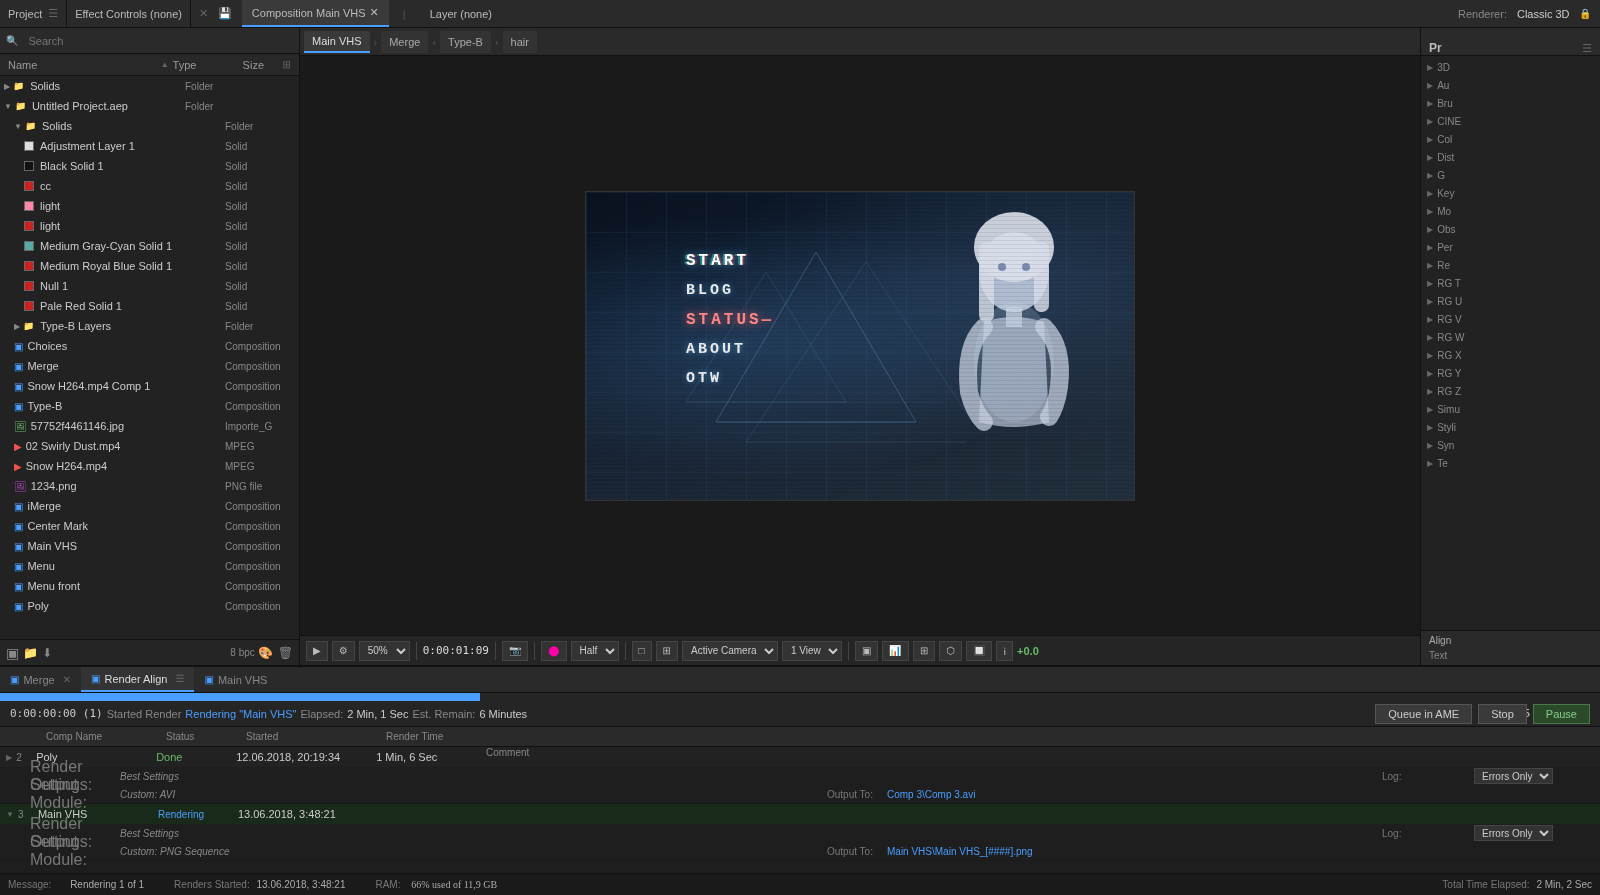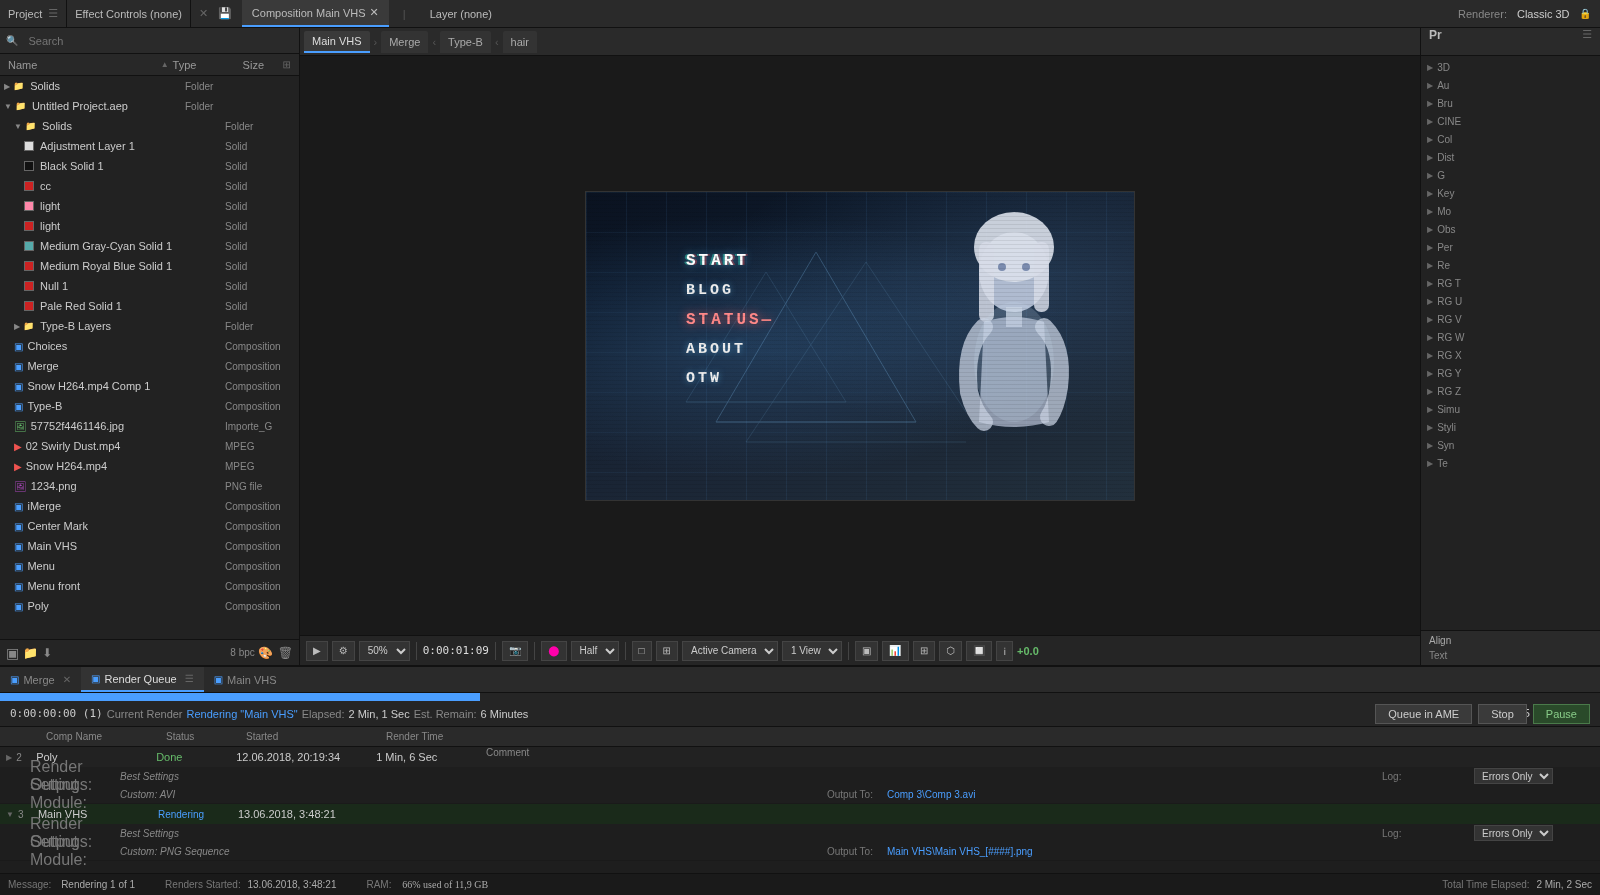--- a/index.html
+++ b/index.html
@@ -263,21 +263,21 @@
       border-left: 1px solid #111;
       flex-shrink: 0;
       display: flex;
       flex-direction: column;
       overflow: hidden;
     }
     .right-panel-header {
       background: #2a2a2a;
       height: 28px;
       display: flex;
-      align-items: flex-start;
+      align-items: flex-end;
       padding: 0 8px;
       border-bottom: 1px solid #111;
       color: #bbb;
       font-size: 11px;
     }
     .right-list {
       flex: 1;
       overflow-y: auto;
       padding: 2px 0;
     }
@@ -886,37 +886,37 @@
 <div class="bottom-panel">
 
   <div class="bottom-tabs">
     <div class="btab">
       <span style="color:#4a9eff;font-size:10px;">▣</span>
       <span>Merge</span>
       <span style="color:#666;margin-left:4px;font-size:10px;">✕</span>
     </div>
     <div class="btab active">
       <span style="color:#4a9eff;font-size:10px;">▣</span>
-      <span>Render Queue</span>
+      <span>Render Align</span>
       <span style="color:#666;font-size:10px;margin-left:4px;">☰</span>
     </div>
     <div class="btab">
       <span style="color:#4a9eff;font-size:10px;">▣</span>
       <span>Main VHS</span>
     </div>
   </div>
 
   <div class="render-progress">
     <div class="render-bar" style="width:30%;"></div>
   </div>
 
   <div style="position:relative;">
     <div class="render-status-bar">
       <span class="status-item" style="color:#ccc;font-family:monospace;font-size:11px;">0:00:00:00 (1)</span>
-      <span class="status-item">Current Render</span>
+      <span class="status-item">Started Render</span>
       <span class="status-item" style="color:#4a9eff;">Rendering "Main VHS"</span>
       <span class="status-item">Elapsed:</span>
       <span class="status-item" style="color:#ccc;">2 Min, 1 Sec</span>
       <span class="status-item">Est. Remain:</span>
       <span class="status-item" style="color:#ccc;">6 Minutes</span>
       <span style="flex:1;"></span>
       <span class="status-item" style="color:#ccc;font-family:monospace;font-size:11px;">0:00:05:00 (151)</span>
     </div>
     <div style="position:absolute;right:10px;top:3px;display:flex;gap:6px;align-items:center;">
       <button class="rq-btn">Queue in AME</button>
@@ -988,21 +988,21 @@
         <span class="rt-sub-val">Custom: PNG Sequence</span>
         <span class="rt-sub-output-label">Output To:</span>
         <span class="rt-sub-output-val">Main VHS\Main VHS_[####].png</span>
       </div>
     </div>
   </div>
 
   <div class="status-bottom-bar">
     <span class="sbb-item">
       <span>Message:</span>
-      <span style="color:#aaa;margin-left:7px;">Rendering 1 of 1</span>
+      <span style="color:#aaa;margin-left:16px;">Rendering 1 of 1</span>
     </span>
     <span class="sbb-item">
       <span>Renders Started:</span>
       <span style="color:#aaa;margin-left:4px;">13.06.2018, 3:48:21</span>
     </span>
     <span class="sbb-item">
       <span>RAM:</span>
       <span style="color:#aaa;margin-left:8px;font-family:Liberation Serif, serif;">66% used of 11,9 GB</span>
     </span>
     <span style="flex:1;"></span>

